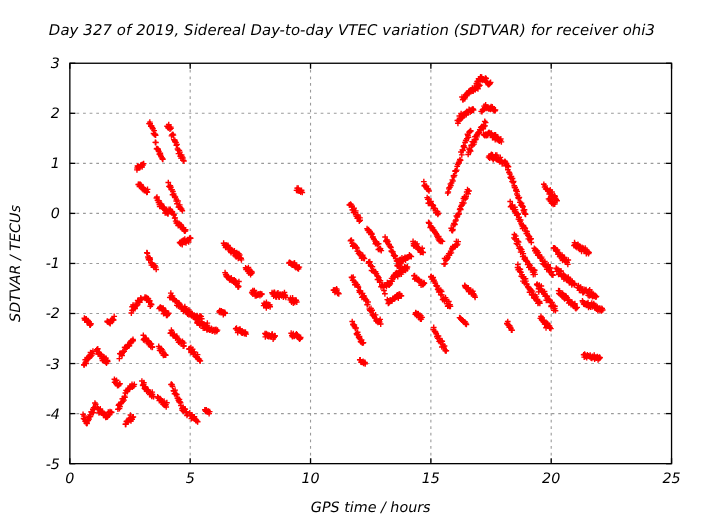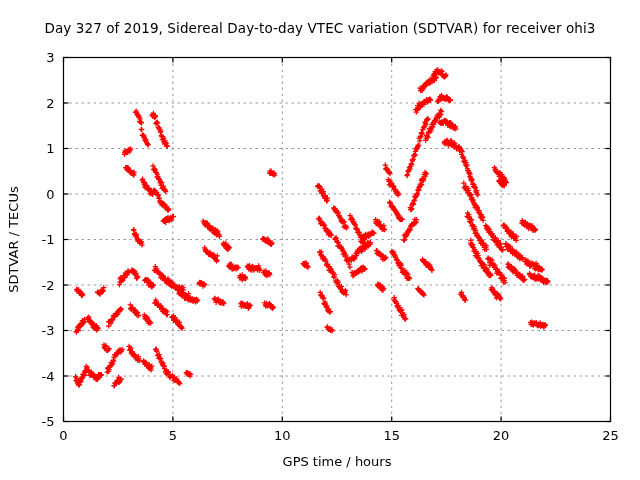--- a/index.html
+++ b/index.html
@@ -1,18 +1,18 @@
 <!DOCTYPE html>
 <html><head>
 <meta charset="utf-8">
 <style>
   html,body{margin:0;padding:0;background:#ffffff;}
   body{width:640px;height:480px;overflow:hidden;
        font-family:"DejaVu Sans","Liberation Sans",sans-serif;}
-  #root{position:relative;width:640px;height:480px;background:#ffffff;}
+  #root{position:relative;width:640px;height:480px;background:#ffffff;font-style:italic;}
 
   #plot-title{
     position:absolute; left:0; top:20px; width:640px;
     text-align:center; font-size:13.5px; color:#000000;
     white-space:nowrap; letter-spacing:0.1px;
   }
 
   #canvas-wrap{position:absolute;left:0;top:0;width:640px;height:480px;}
   svg#chart{display:block;width:640px;height:480px;}
 

